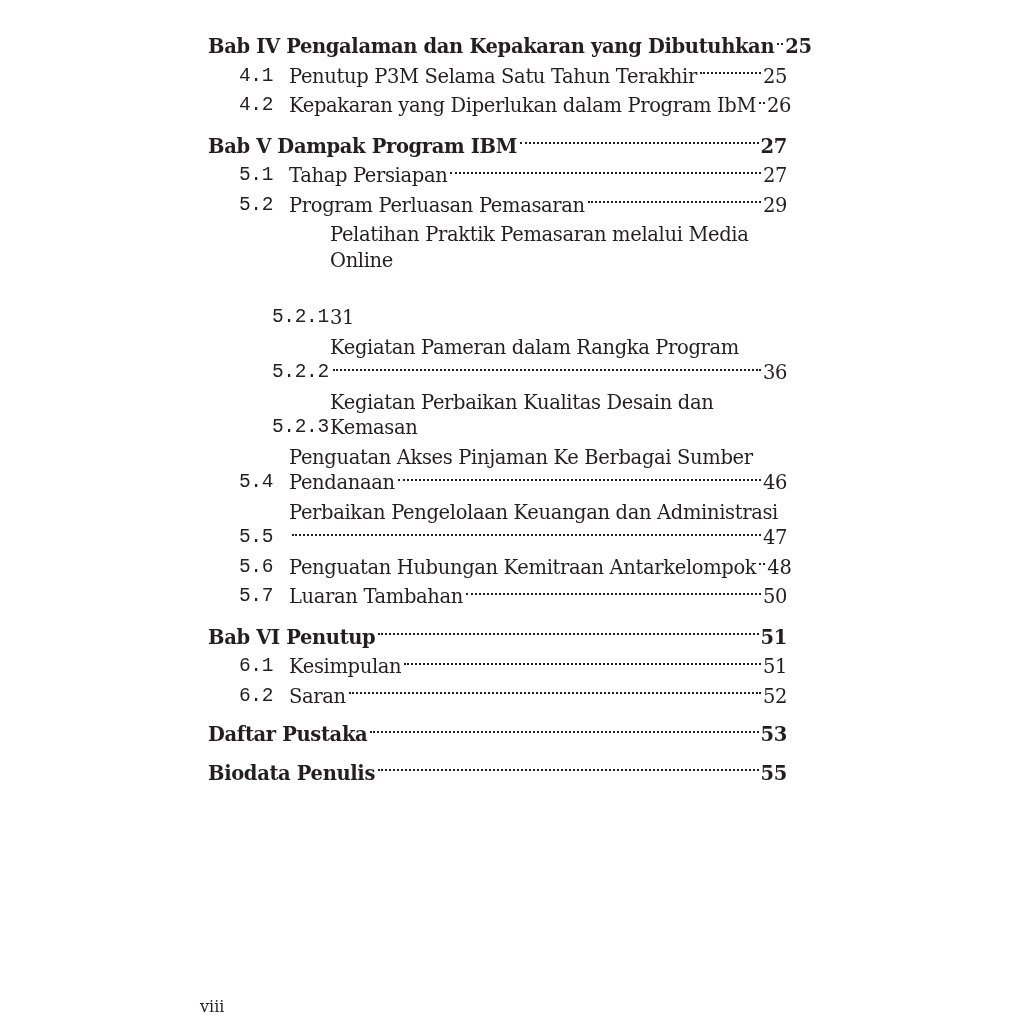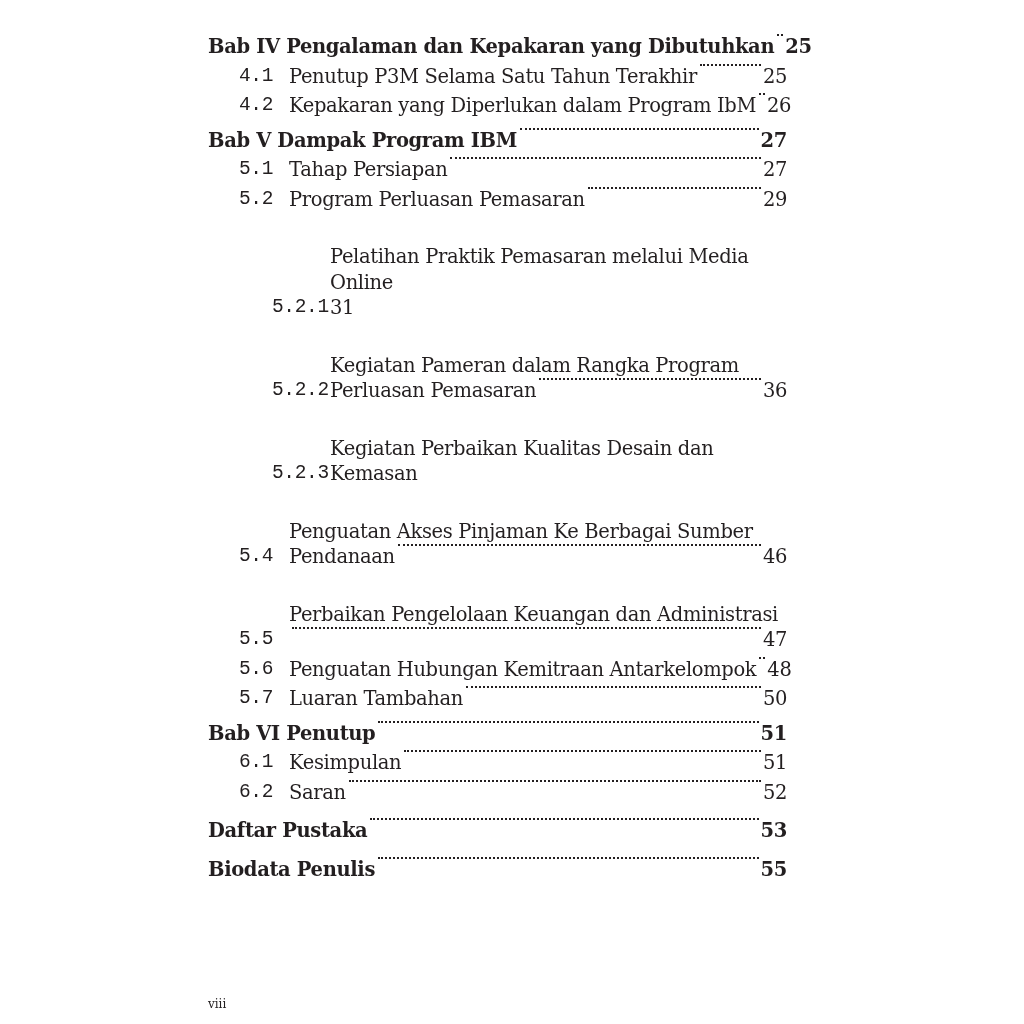--- a/index.html
+++ b/index.html
@@ -1,36 +1,36 @@
 <!DOCTYPE html>
 <html><head>
 <meta charset="utf-8">
 <style>
   html, body { margin:0; padding:0; background:#ffffff; }
   body { width:1024px; height:1024px; position:relative; overflow:hidden;
          font-family:"DejaVu Serif", serif; color:#231f20; }
   .toc { position:absolute; left:208px; top:34px; width:579px; }
   .entry { display:flex; align-items:flex-end; font-size:19.5px; line-height:25.5px;
            letter-spacing:-0.35px; }
-  .entry.bab { font-weight:bold; margin-top:9px; }
+  .entry.bab { font-weight:bold; margin-top:15px; }
   .entry.bab.first { margin-top:0; }
   .entry.l1 { padding-left:31px; margin-top:4px; }
   .entry.l2 { padding-left:64px; margin-top:4px; }
   .entry.plain { margin-top:13px;font-weight:bold; }
   .num { flex:0 0 auto;font-family:Liberation Mono, monospace; }
   .entry.l1 .num { width:50px; }
   .entry.l2 .num { width:58px; }
   .body { flex:1 1 auto; display:flex; flex-direction:column; min-width:0; }
-  .line { display:block;margin-top:28px; }
-  .last { display:flex; align-items:flex-start; }
+  .line { display:block; }
+  .last { display:flex; align-items:center; }
   .title-text { flex:0 0 auto; white-space:nowrap; }
   .leader { flex:1 1 auto; border-bottom:2px dotted #231f20; margin:0 2px 6px 3px; min-width:6px; height:0; }
   .page { flex:0 0 auto; }
-  .noleader .last { display:block; }
-  .footer { position:absolute; left:208px; top:997px; font-size:12px; }
+  .noleader .last { display:block;margin-top:32px; }
+  .footer { position:absolute; left:200px; top:997px; font-size:16px; }
 </style>
 </head>
 <body>
 
 <div class="toc" id="toc">
     <div class="entry bab first">
       <div class="body">
         <div class="last">
           <span class="title-text">Bab IV Pengalaman dan Kepakaran yang Dibutuhkan</span>
           <span class="leader"></span>
@@ -92,21 +92,20 @@
       <div class="body">
         <span class="line">Pelatihan Praktik Pemasaran melalui Media Online</span>
         <div class="last"><span class="page">31</span></div>
       </div>
     </div>
     <div class="entry l2">
       <span class="num">5.2.2</span>
       <div class="body">
         <span class="line">Kegiatan Pameran dalam Rangka Program</span>
         <div class="last">
-          <span class="title-text">Perluasan Pemasaran</span>
           <span class="leader"></span>
           <span class="page">36</span>
         </div>
       </div>
     </div>
     <div class="entry l2">
       <span class="num">5.2.3</span>
       <div class="body">
         <span class="line">Kegiatan Perbaikan Kualitas Desain dan Kemasan</span>
       </div>

